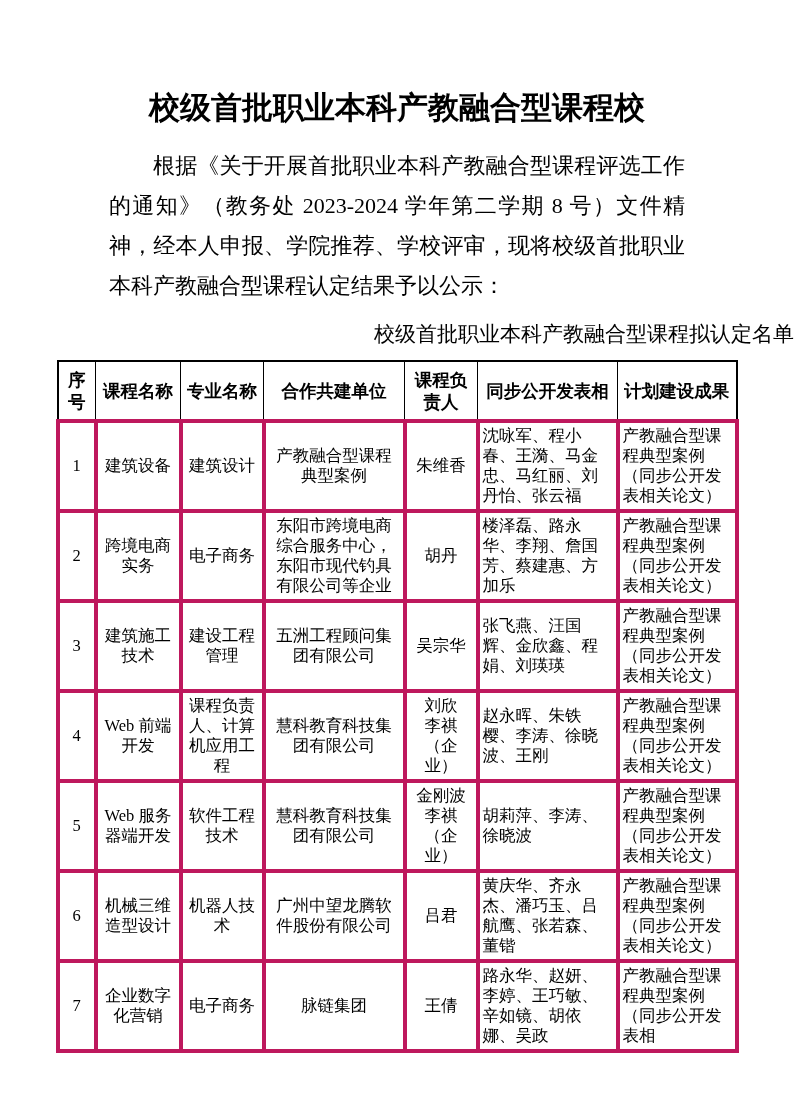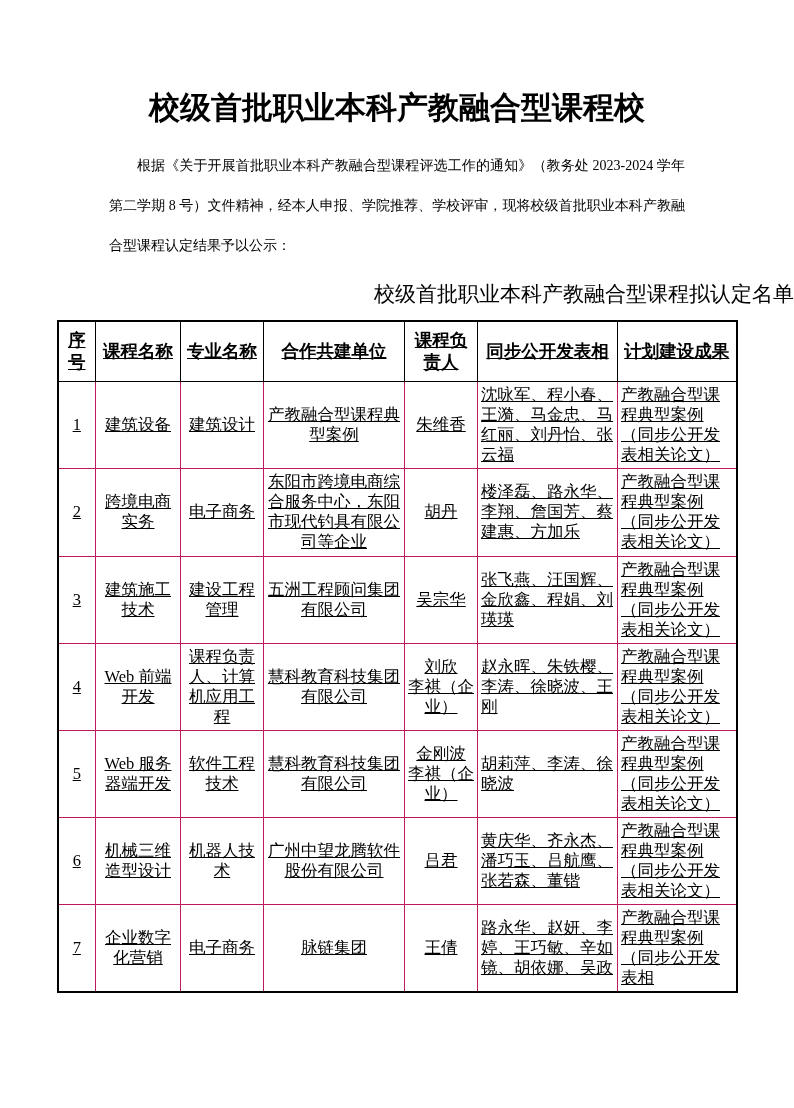--- a/index.html
+++ b/index.html
@@ -15,53 +15,52 @@
     text-align:center;
     font-size:31px;
     font-weight:bold;
     line-height:1.42;
     font-family:Liberation Serif, serif;
   }
   .doc-title span { display:block; }
   .para {
     width:576px;
     margin:16px auto 0;
-    font-size:14px;
+    font-size:22px;
     line-height:40px;
     text-align:justify;
     text-indent:2em;
   }
   .table-title {
     margin-top:14px;
     text-align:right;
     font-size:21px;
   }
   table.rec-table {
     width:679px;
     margin:12px auto 0;
     border-collapse:collapse;
     table-layout:fixed;
     border:2px solid #000;
     font-size:16.5px;
     line-height:20px;
-    text-decoration:underline;
   }
   .rec-table th {
     font-family:"Liberation Sans","DejaVu Sans",sans-serif;
     font-weight:bold;
     font-size:17.5px;
     line-height:22px;
     height:60px;
     border:1px solid #000;
     padding:2px 2px;
     text-align:center;
     vertical-align:middle;
   }
   .rec-table td {
-    border:1px solid #be185d;
+    border:4px solid #be185d;
     padding:3px 3px;
     text-align:center;
     vertical-align:middle;
     word-break:break-all;
   }
   .rec-table tbody tr { height:84px; }
   .rec-table tbody tr:nth-child(2) { height:88px; }
   .rec-table tbody tr:last-child { height:74px; }
   .rec-table td.col-team,
   .rec-table td.col-outcome { text-align:left; }

